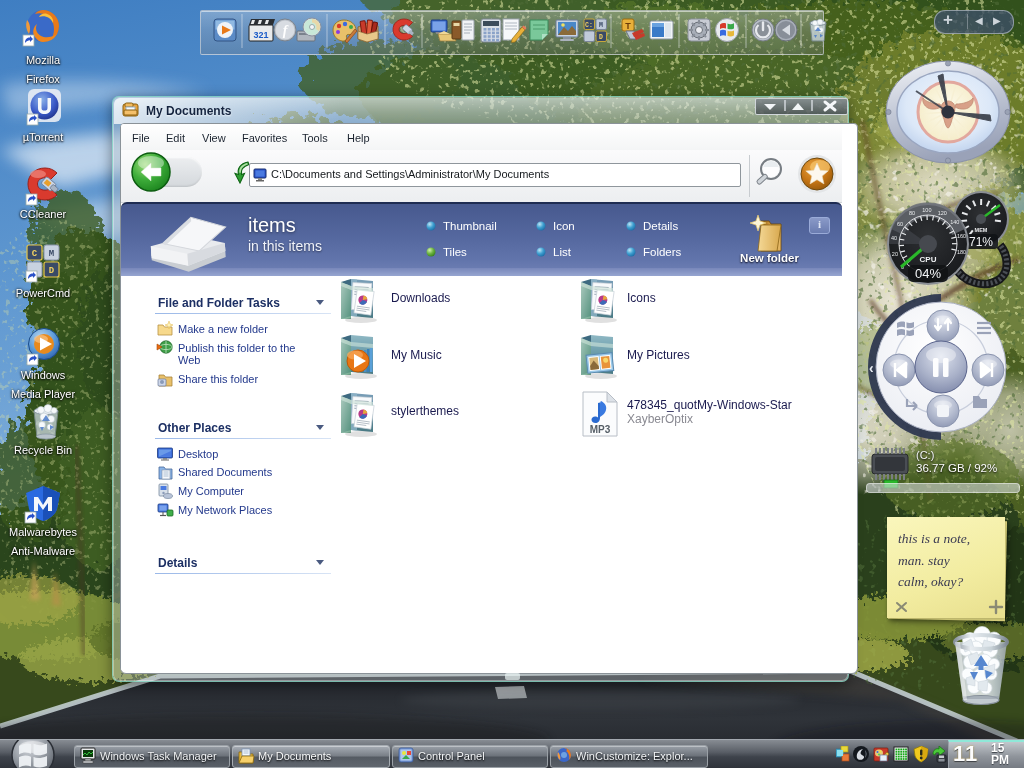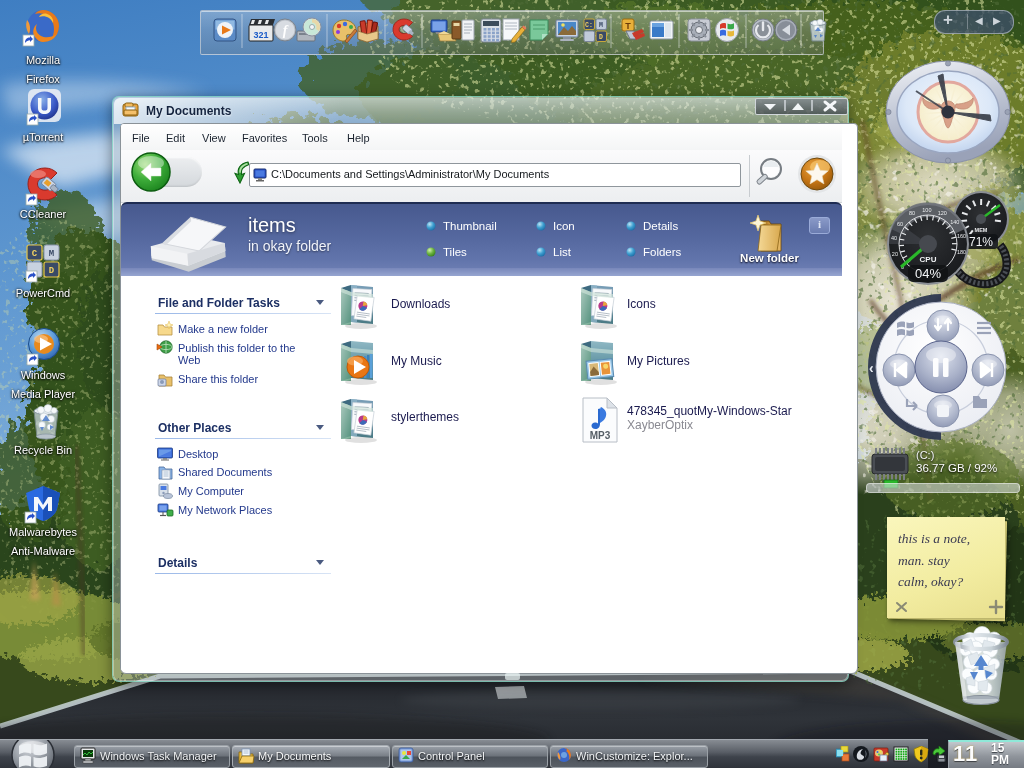--- a/index.html
+++ b/index.html
@@ -584,21 +584,21 @@
           <g transform="rotate(-4 50 40)">
             <path d="M18,38 L58,30 L92,40 L92,52 L54,64 L18,50 Z" fill="#c9cdd2"></path>
             <path d="M18,36 L58,28 L92,38 L92,46 L54,58 L18,46 Z" fill="#e9ebee"></path>
             <path d="M30,34 L60,10 L94,22 L66,44 Z" fill="#f6f7f9" stroke="#d4d7dc" stroke-width="1"></path>
             <path d="M30,34 L60,10 L60,14 L33,36 Z" fill="#dadde2"></path>
             <path d="M18,36 L54,46 L54,58 L18,48 Z" fill="#f2f3f5"></path>
             <path d="M54,46 L92,38 L92,46 L54,58 Z" fill="#d8dbe0"></path>
           </g>
         </svg>
         <div class="abs" style="left:127px;top:10px;font-size:20px;color:#ffffff;text-shadow:0 1px 3px rgba(0,0,10,0.5);">items</div>
-        <div class="abs" style="left:127px;top:34px;font-size:14px;color:#f0f3fa;text-shadow:0 1px 2px rgba(0,0,10,0.5);">in okay folder</div>
+        <div class="abs" style="left:127px;top:34px;font-size:14px;color:#f0f3fa;text-shadow:0 1px 2px rgba(0,0,10,0.5);">in this items</div>
         <svg class="abs" width="340" height="62" style="left:300px;top:8px;font-family:'Liberation Sans',sans-serif">
           <defs>
             <radialGradient id="rdb" cx="0.35" cy="0.3" r="0.8">
                 <stop offset="0" stop-color="#bfe4f5"></stop>
                 <stop offset="0.5" stop-color="#3e9fd0"></stop>
                 <stop offset="1" stop-color="#1866a0"></stop>
               </radialGradient>
             <radialGradient id="rdg" cx="0.35" cy="0.3" r="0.8">
                 <stop offset="0" stop-color="#d2f0b0"></stop>
                 <stop offset="0.5" stop-color="#6cb43e"></stop>
@@ -699,21 +699,21 @@
             <rect x="10" y="8" width="6" height="6" rx="1" fill="#3fae4a" stroke="#1a6a24" stroke-width="0.8"></rect>
             <line x1="6" y1="10" x2="6" y2="13" stroke="#555" stroke-width="1"></line>
             <line x1="3" y1="13.5" x2="9" y2="13.5" stroke="#555" stroke-width="1.2"></line>
           </svg>
   <div class="abs" style="left:47px;top:228px;color:#23398c;">My Network Places</div>
 
   <div class="abs" style="left:27px;top:280px;font-size:12px;font-weight:bold;color:#1c2f63;">Details</div>
   <div class="abs" style="left:185px;top:284px;width:0;height:0;border-left:4px solid transparent;border-right:4px solid transparent;border-top:5px solid #4a5a80;"></div>
   <div class="abs" style="left:24px;top:297px;width:176px;height:1px;background:linear-gradient(90deg,#9ab8e8,#d8e4f5);"></div>
 </div>
-     <div id="files" class="abs" style="left:0;top:152px;width:793px;height:394px;font-size:12px;color:#1a1a4e;">
+     <div id="files" class="abs" style="left:0;top:146px;width:793px;height:394px;font-size:12px;color:#1a1a4e;">
   <svg class="abs" width="44" height="50" style="left:216px;top:6px" id="fol-d">
     <defs>
       <linearGradient id="fbd" x1="0" y1="0" x2="0" y2="1">
                 <stop offset="0" stop-color="#7a9fb8"></stop>
                 <stop offset="0.5" stop-color="#5f8aa0"></stop>
                 <stop offset="1" stop-color="#4a7a84"></stop>
               </linearGradient>
       <linearGradient id="ffd" x1="0" y1="0" x2="1" y2="1">
                 <stop offset="0" stop-color="#bcd8c8" stop-opacity="0.95"></stop>
                 <stop offset="1" stop-color="#5a9a7e" stop-opacity="0.9"></stop>
@@ -1182,21 +1182,21 @@
       <path d="M26,46 L33,35 L40,46 L35.5,46 L35.5,50 L30.5,50 L30.5,46 Z"></path>
       <path d="M22,52 L30,52 L26,60 Z"></path>
       <path d="M37,50 L45,53 L38,59 Z"></path>
     </g>
     <ellipse cx="33" cy="80" rx="18" ry="4.5" fill="#c2cad0" stroke="#848e98" stroke-width="1.2"></ellipse>
     <path d="M15,79 L51,79 L51,76 L15,76 Z" fill="#9aa4ae" opacity="0.7"></path>
     <path d="M7,22 L15,80 L19,80 L12,22 Z" fill="#ffffff" opacity="0.45"></path>
   </svg>
 </div>
 
-<div id="taskbar" class="abs" style="left:0;top:739px;width:928px;height:29px;background:linear-gradient(#878c93,#595e66 42%,#3e434b 58%,#2e3239);border-top:1px solid #a3a9b0;">
+<div id="taskbar" class="abs" style="left:0;top:739px;width:1024px;height:29px;background:linear-gradient(#878c93,#595e66 42%,#3e434b 58%,#2e3239);border-top:1px solid #a3a9b0;">
 
   <div class="abs" style="left:74px;top:5px;width:154px;height:21px;border-radius:3px;border:1px solid #9aa0a6;background:linear-gradient(#9aa0a8,#6d737b 46%,#4d535b 54%,#595f67);box-shadow:inset 0 1px 0 rgba(255,255,255,0.35);"></div>
   <div class="abs" style="left:232px;top:5px;width:156px;height:21px;border-radius:3px;border:1px solid #a6acb2;background:linear-gradient(#a8aeb6,#7a8088 46%,#555b63 54%,#60666e);box-shadow:inset 0 1px 0 rgba(255,255,255,0.4);"></div>
   <div class="abs" style="left:392px;top:5px;width:154px;height:21px;border-radius:3px;border:1px solid #9aa0a6;background:linear-gradient(#9aa0a8,#6d737b 46%,#4d535b 54%,#595f67);box-shadow:inset 0 1px 0 rgba(255,255,255,0.35);"></div>
   <div class="abs" style="left:550px;top:5px;width:156px;height:21px;border-radius:3px;border:1px solid #9aa0a6;background:linear-gradient(#9aa0a8,#6d737b 46%,#4d535b 54%,#595f67);box-shadow:inset 0 1px 0 rgba(255,255,255,0.35);"></div>
   <svg class="abs" width="20" height="20" style="left:80px;top:7px">
         <rect x="1" y="1" width="14" height="11" rx="1" fill="#e8eaec" stroke="#222" stroke-width="1"></rect>
         <rect x="3" y="3" width="10" height="7" fill="#0a3a0a"></rect>
         <path d="M3,8 L5,6 L7,8 L9,5 L11,7 L13,5" stroke="#3fe04a" stroke-width="0.8" fill="none"></path>
         <rect x="5" y="12" width="6" height="2" fill="#c8cacc" stroke="#444" stroke-width="0.6"></rect>

